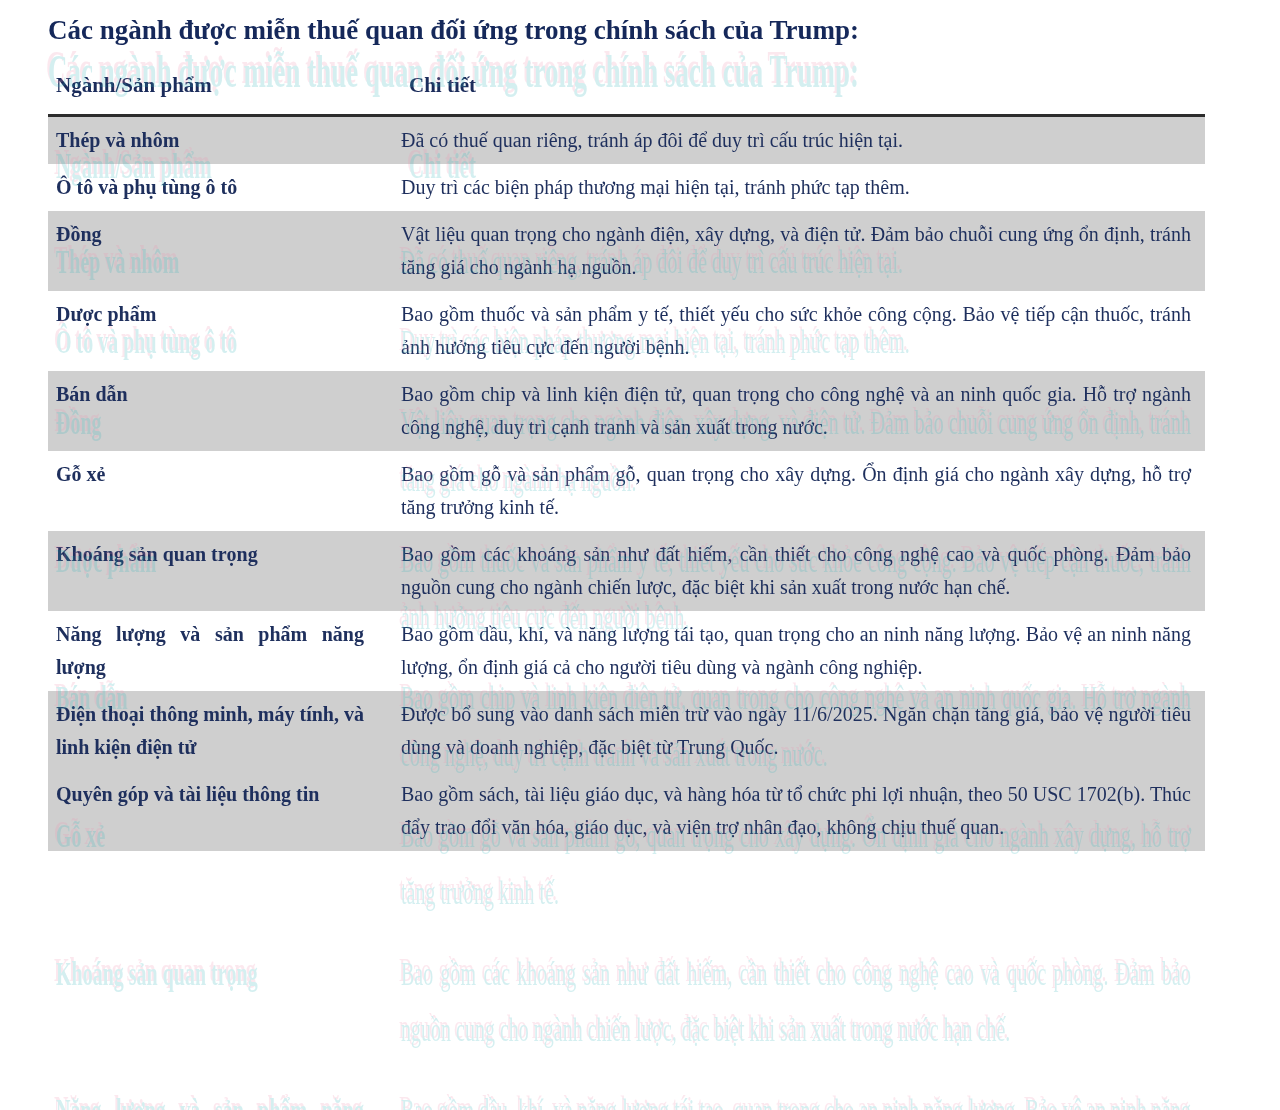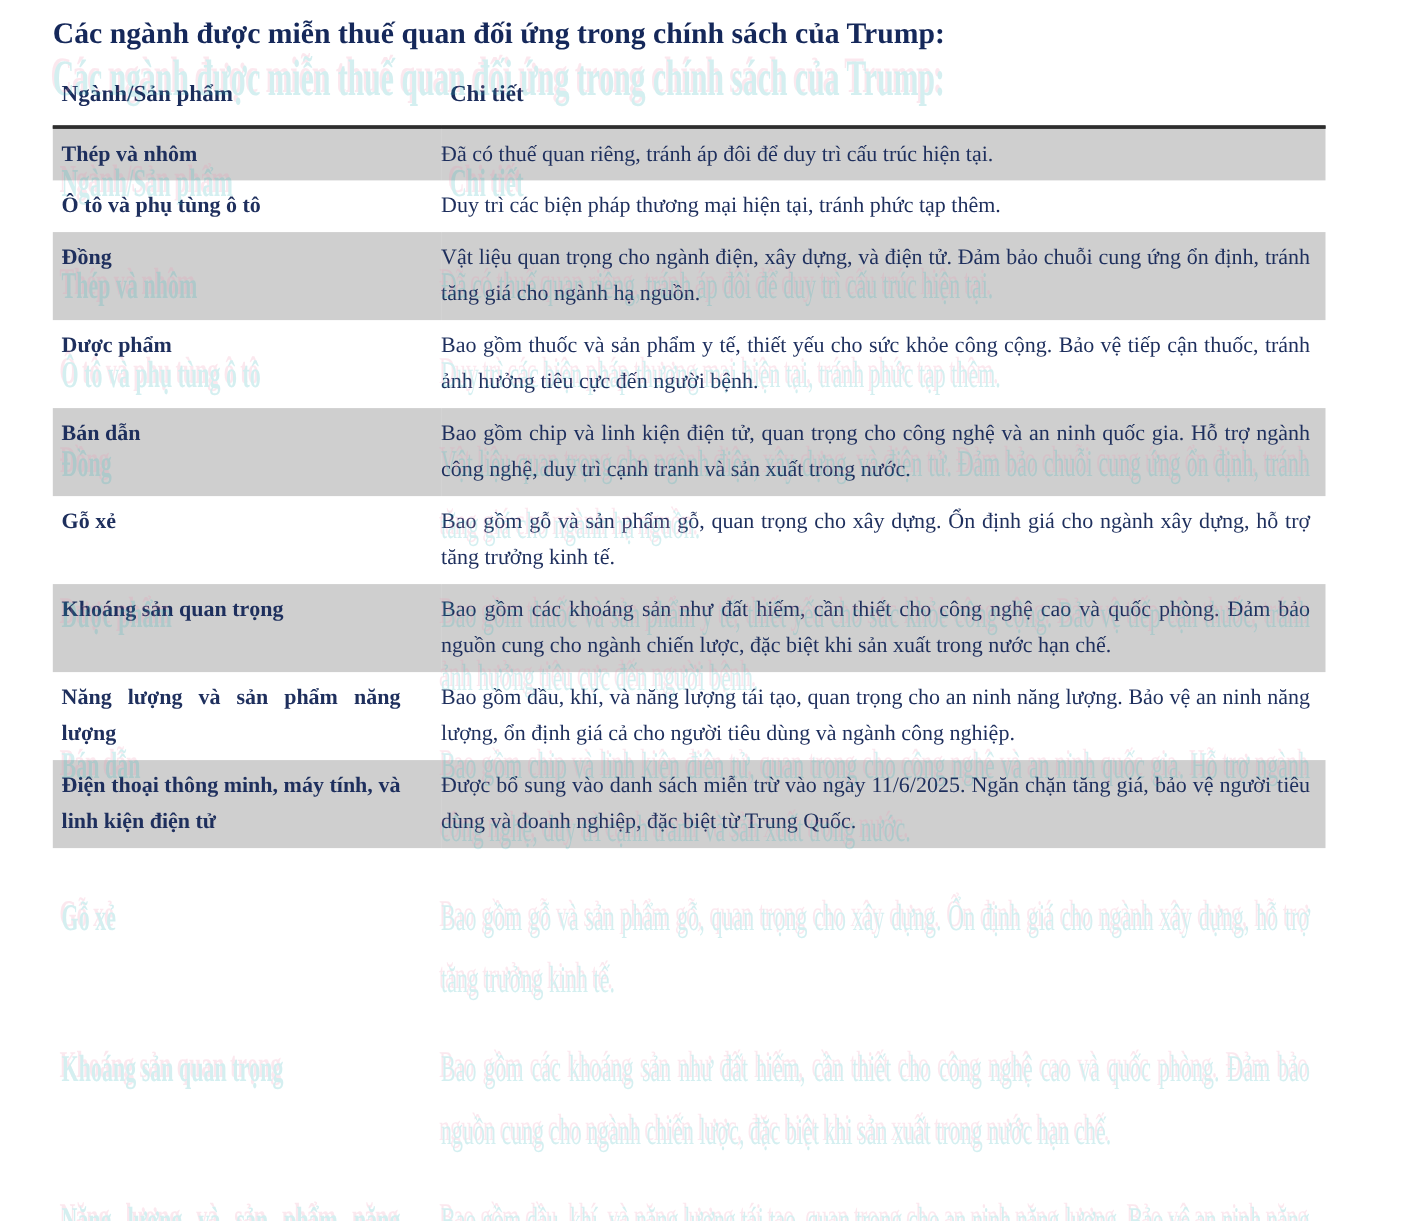--- a/index.html
+++ b/index.html
@@ -131,20 +131,24 @@
           <td class="cell-detail">Bao gồm các khoáng sản như đất hiếm, cần thiết cho công nghệ cao và quốc phòng. Đảm bảo nguồn cung cho ngành chiến lược, đặc biệt khi sản xuất trong nước hạn chế.</td>
         </tr>
         <tr>
           <td class="cell-industry">Năng lượng và sản phẩm năng lượng</td>
           <td class="cell-detail">Bao gồm dầu, khí, và năng lượng tái tạo, quan trọng cho an ninh năng lượng. Bảo vệ an ninh năng lượng, ổn định giá cả cho người tiêu dùng và ngành công nghiệp.</td>
         </tr>
         <tr class="shaded">
           <td class="cell-industry">Điện thoại thông minh, máy tính, và linh kiện điện tử</td>
           <td class="cell-detail">Được bổ sung vào danh sách miễn trừ vào ngày 11/6/2025. Ngăn chặn tăng giá, bảo vệ người tiêu dùng và doanh nghiệp, đặc biệt từ Trung Quốc.</td>
         </tr>
+        <tr class="shaded">
+          <td class="cell-industry">Quyên góp và tài liệu thông tin</td>
+          <td class="cell-detail">Bao gồm sách, tài liệu giáo dục, và hàng hóa từ tổ chức phi lợi nhuận, theo 50 USC 1702(b). Thúc đẩy trao đổi văn hóa, giáo dục, và viện trợ nhân đạo, không chịu thuế quan.</td>
+        </tr>
       </tbody>
     </table>
   </div>
 
   <div id="ghost" aria-hidden="true">
       <div class="content">
 
     <div class="doc-title">Các ngành được miễn thuế quan đối ứng trong chính sách của Trump:</div>
 
     <table class="exempt-table">

